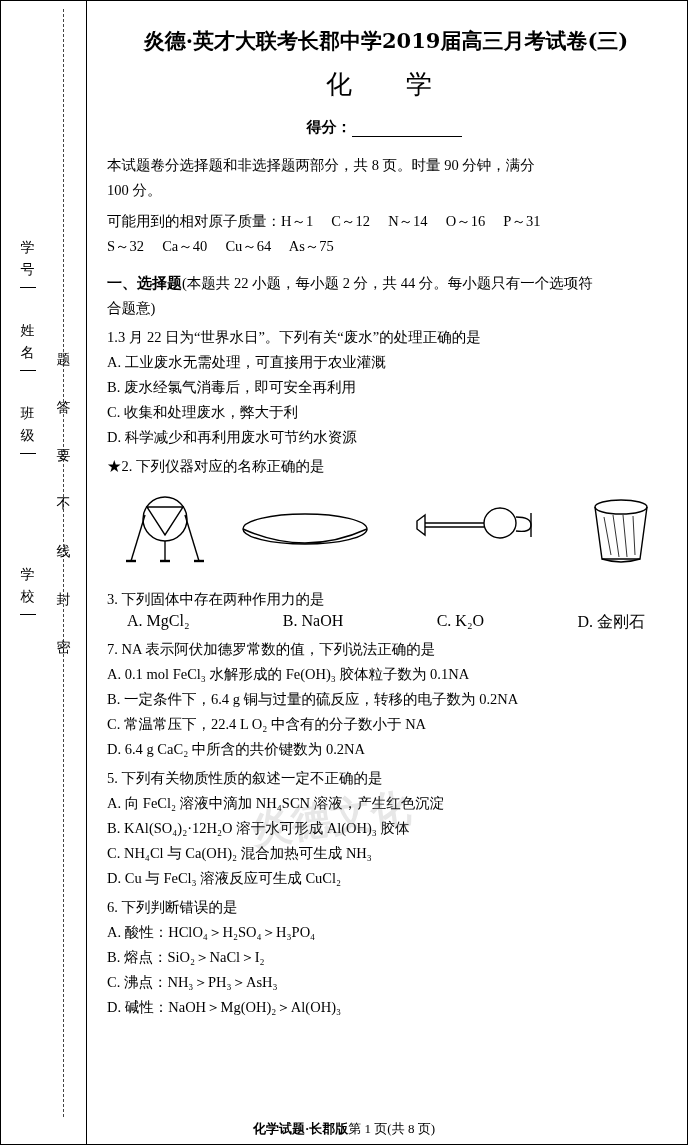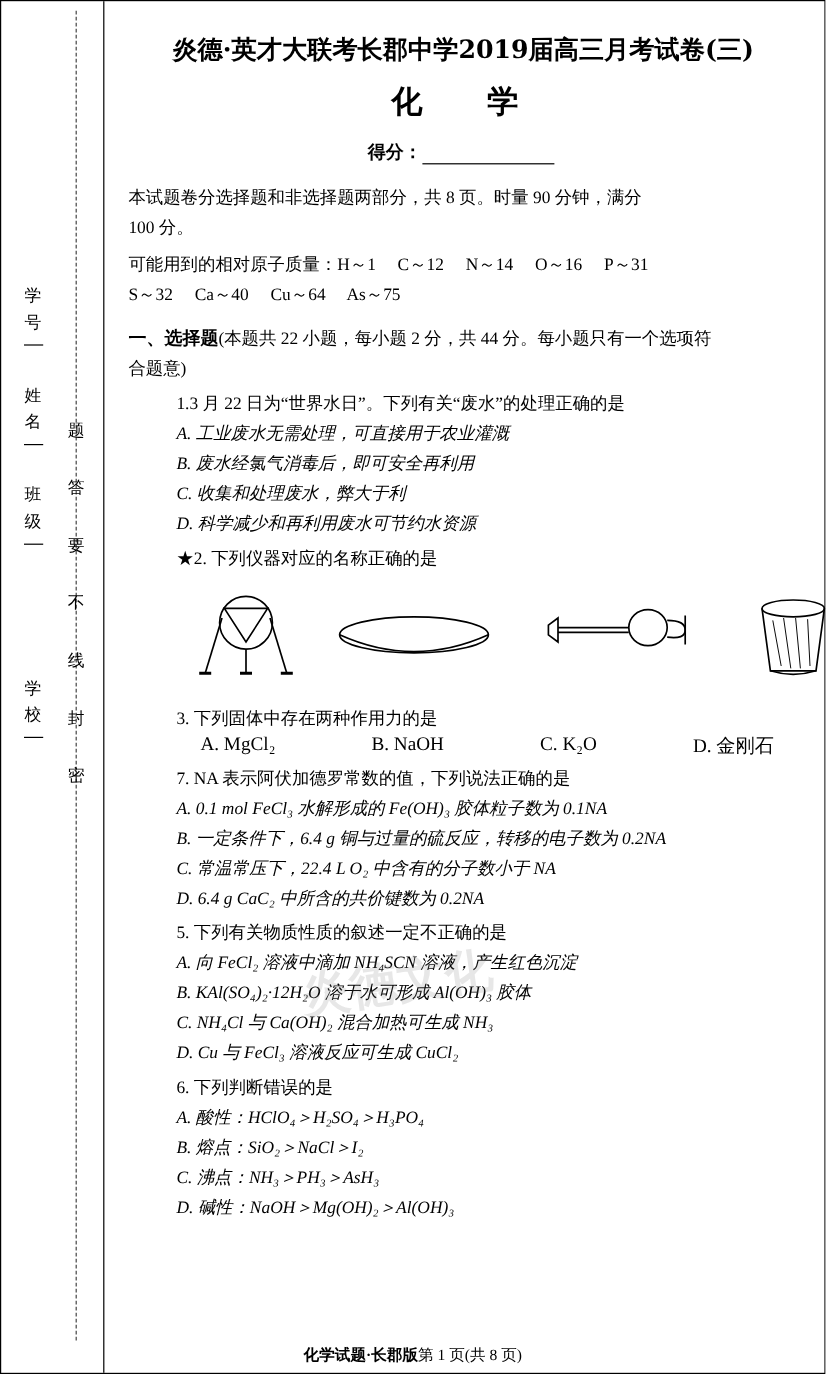--- a/index.html
+++ b/index.html
@@ -61,21 +61,21 @@
     text-align: center;
     font-size: 21px;
     font-weight: bold;
     font-family: "DejaVu Serif", serif;
     letter-spacing: 0px;
     margin-top: 10px;
   }
   .title2 {
     text-align: center;
     font-size: 26px;
-    font-weight: bold;
+    font-weight: normal;
     letter-spacing: 14px;
     margin-top: 12px;
     font-family: "DejaVu Serif", serif;
   }
   .score-row {
     margin-top: 16px;
     text-align: center;
     font-size: 15px;
     font-weight: bold;
     padding-right: 4px;
@@ -88,23 +88,23 @@
     height: 16px;
   }
   p.body {
     font-size: 14.5px;
     line-height: 25px;
     margin: 0;
     text-indent: 0;
   }
   .indent2 { text-indent: 28px; }
   .para-block { margin-top: 16px; }
-  .opt { margin-left: 20px; font-style: italic; }
+  .opt { margin-left: 20px; }
   .sec-title { font-weight: bold; font-size: 15px; }
-  .q { margin-top: 4px; margin-left: 40px; }
+  .q { margin-top: 4px; }
   .apparatus-row {
     position: relative;
     height: 100px;
     margin-top: 4px;
   }
   .appar-labels {
     display: flex;
     justify-content: space-around;
     font-size: 13px;
     font-weight: bold;

